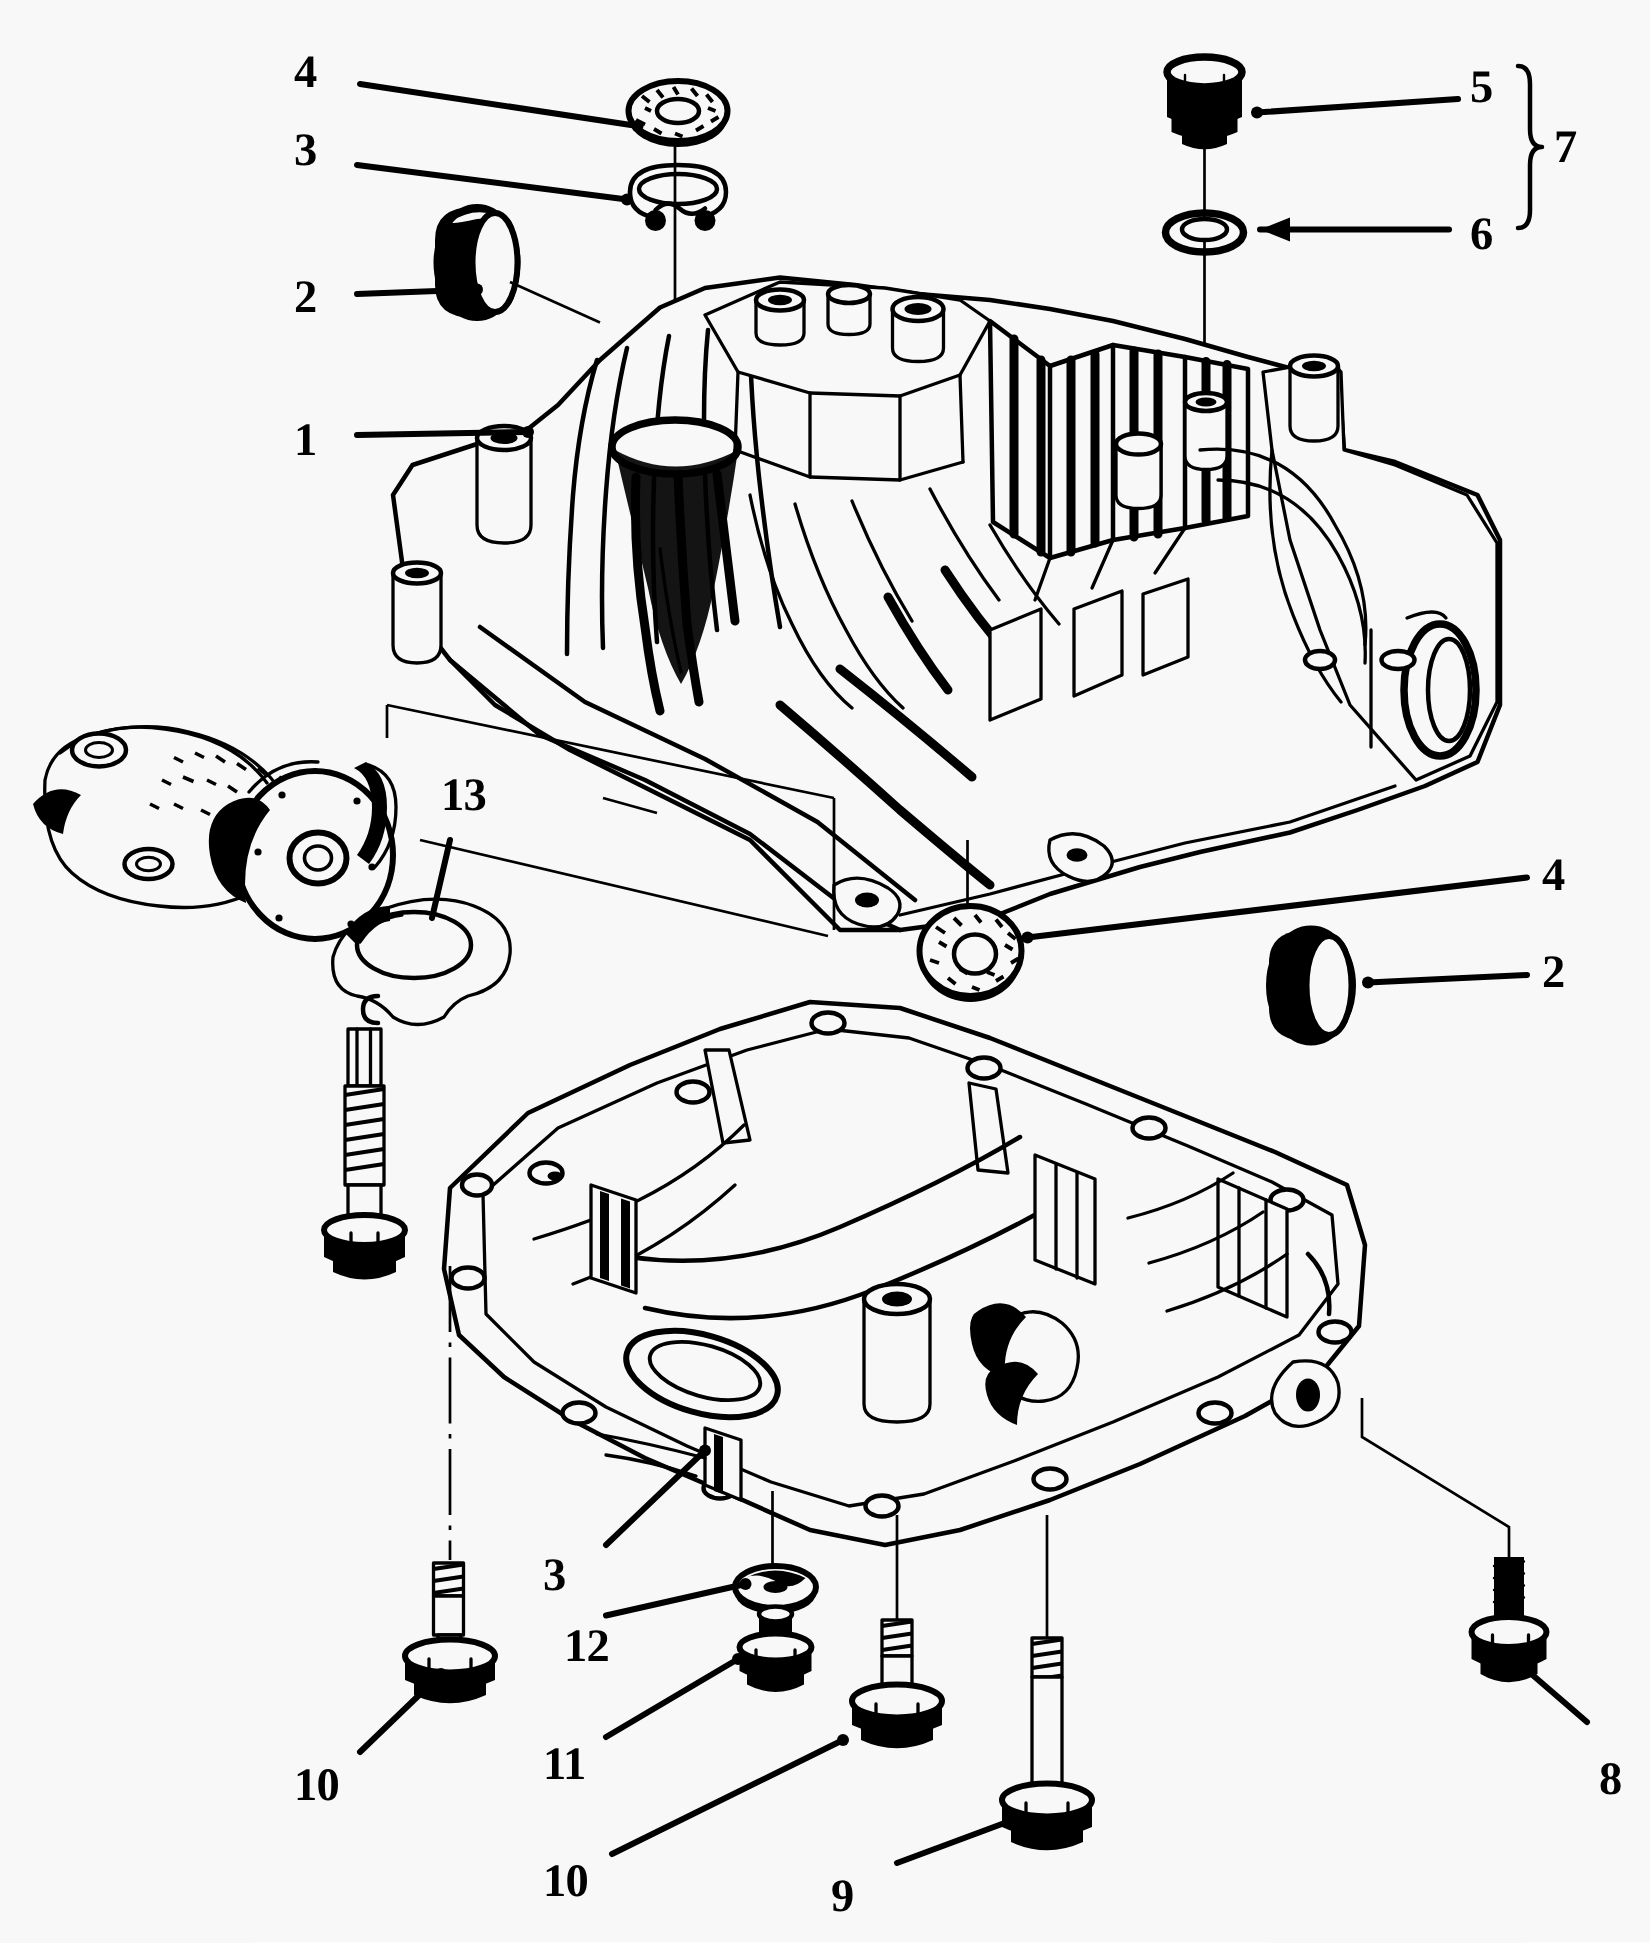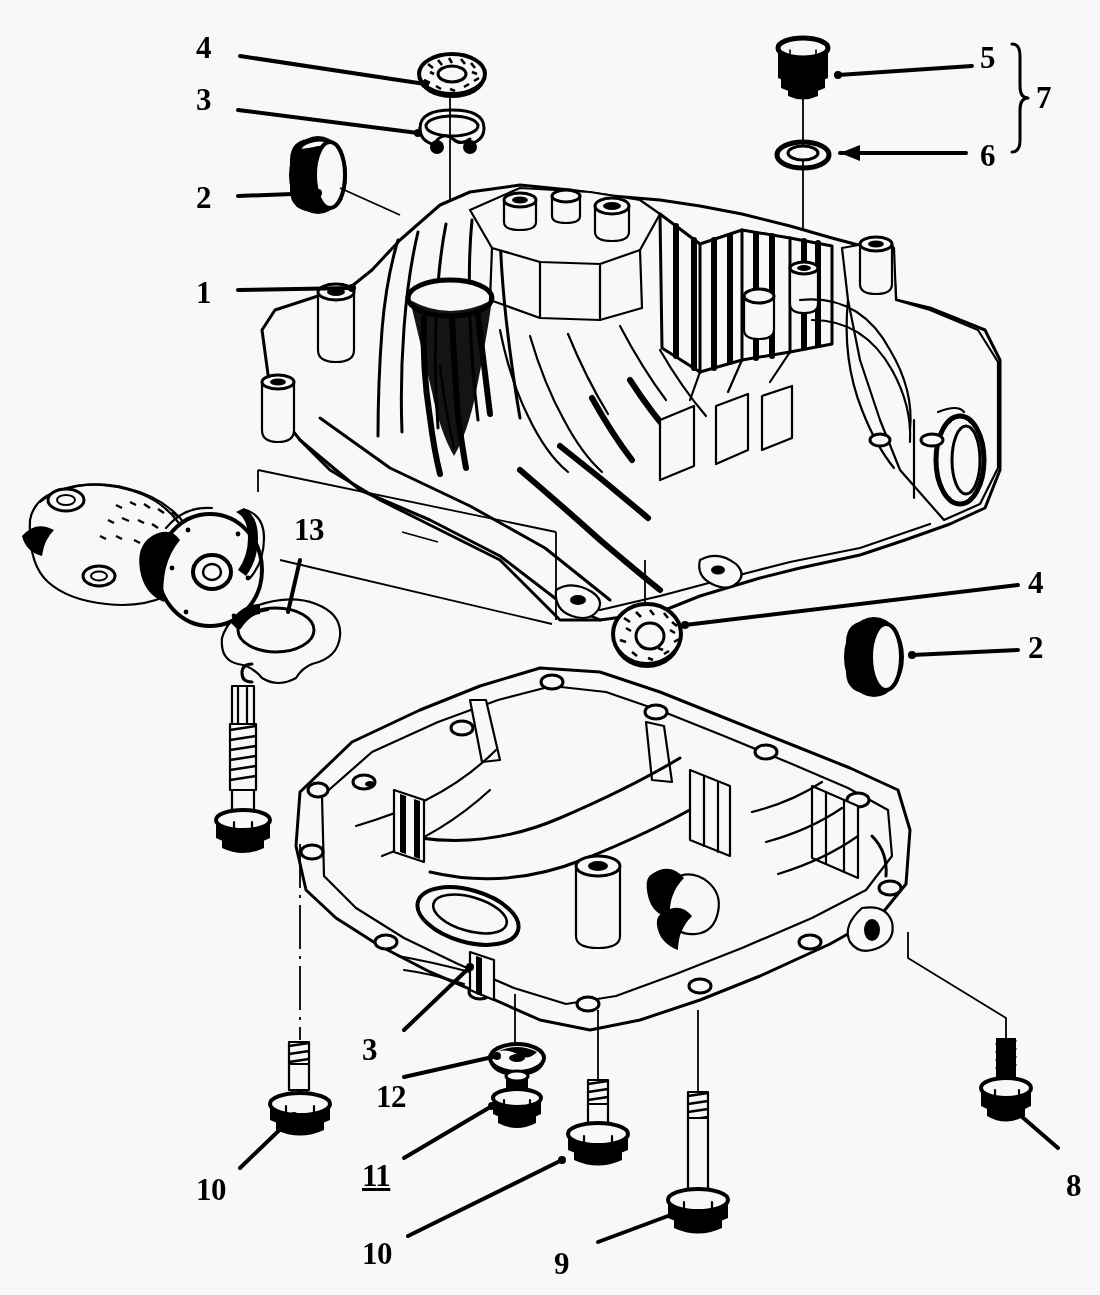--- a/index.html
+++ b/index.html
@@ -505,19 +505,19 @@
   <div class="callout" style="left:980px; top:42px;">5</div>
   <div class="callout" style="left:1036px; top:82px;">7</div>
   <div class="callout" style="left:980px; top:140px;">6</div>
   <div class="callout" style="left:196px; top:182px;">2</div>
   <div class="callout" style="left:196px; top:277px;">1</div>
   <div class="callout" style="left:294px; top:514px;">13</div>
   <div class="callout" style="left:1028px; top:567px;">4</div>
   <div class="callout" style="left:1028px; top:632px;">2</div>
   <div class="callout" style="left:362px; top:1034px;">3</div>
   <div class="callout" style="left:362px; top:1081px;margin-left:14px;">12</div>
-  <div class="callout" style="left:362px; top:1160px;text-decoration:underline;">11</div>
+  <div class="callout" style="left:362px; top:1160px;">11</div>
   <div class="callout" style="left:196px; top:1174px;">10</div>
   <div class="callout" style="left:362px; top:1238px;">10</div>
   <div class="callout" style="left:554px; top:1248px;">9</div>
   <div class="callout" style="left:1066px; top:1170px;">8</div>
 
 </div>
 
 </body></html>

